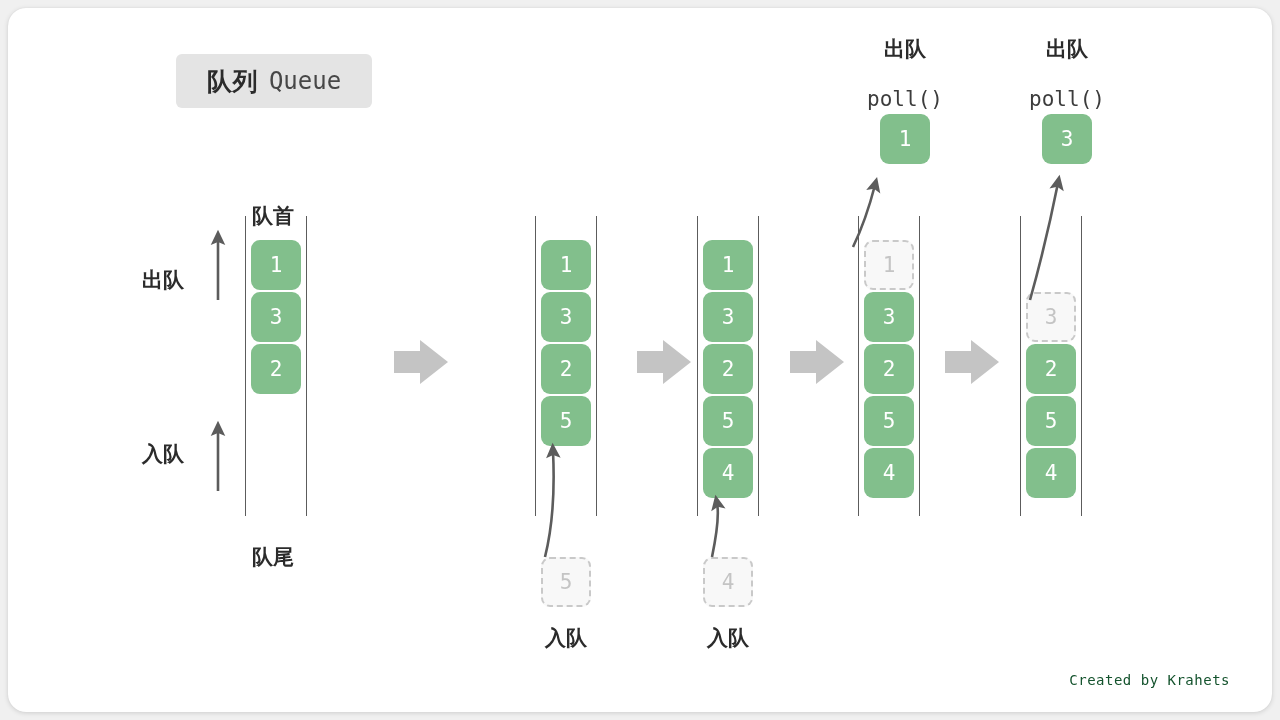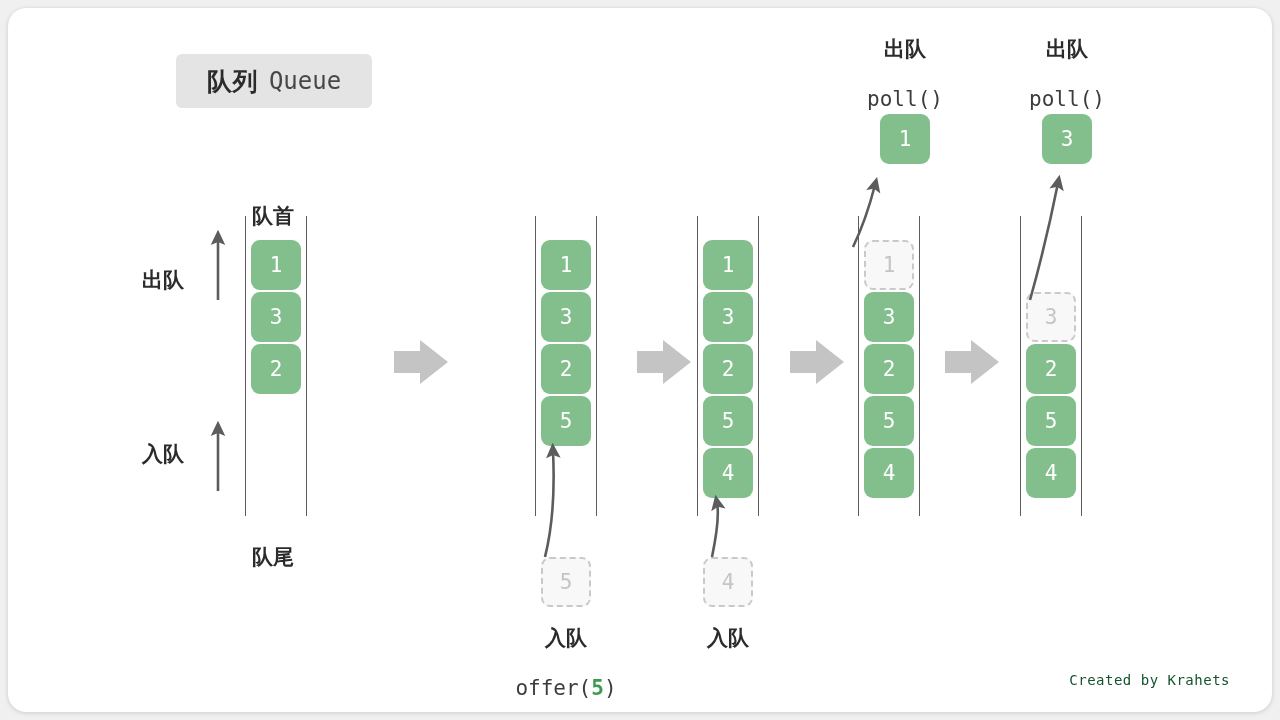--- a/index.html
+++ b/index.html
@@ -226,21 +226,20 @@
           <div class="cell filled" style="top: 128px;">2</div>
           <div class="cell filled" style="top: 180px;">5</div>
           <div class="cell filled" style="top: 232px;">4</div>
         </div>
         <div class="float-cell filled" style="left: 1034px; top: 106px;">3</div>
       </div>
 
     <div id="captions">
         <div class="op-caption" style="left: 483px; top: 615px;">
           <div class="op-cn">入队</div>
-          <div class="op-code"><span>offer(</span><span class="arg">5</span><span>)</span></div>
         </div>
         <div class="op-caption" style="left: 645px; top: 615px;">
           <div class="op-cn">入队</div>
         </div>
         <div class="op-caption" style="left: 822px; top: 26px;">
           <div class="op-cn">出队</div>
           <div class="op-code">poll()</div>
         </div>
         <div class="op-caption" style="left: 984px; top: 26px;">
           <div class="op-cn">出队</div>

